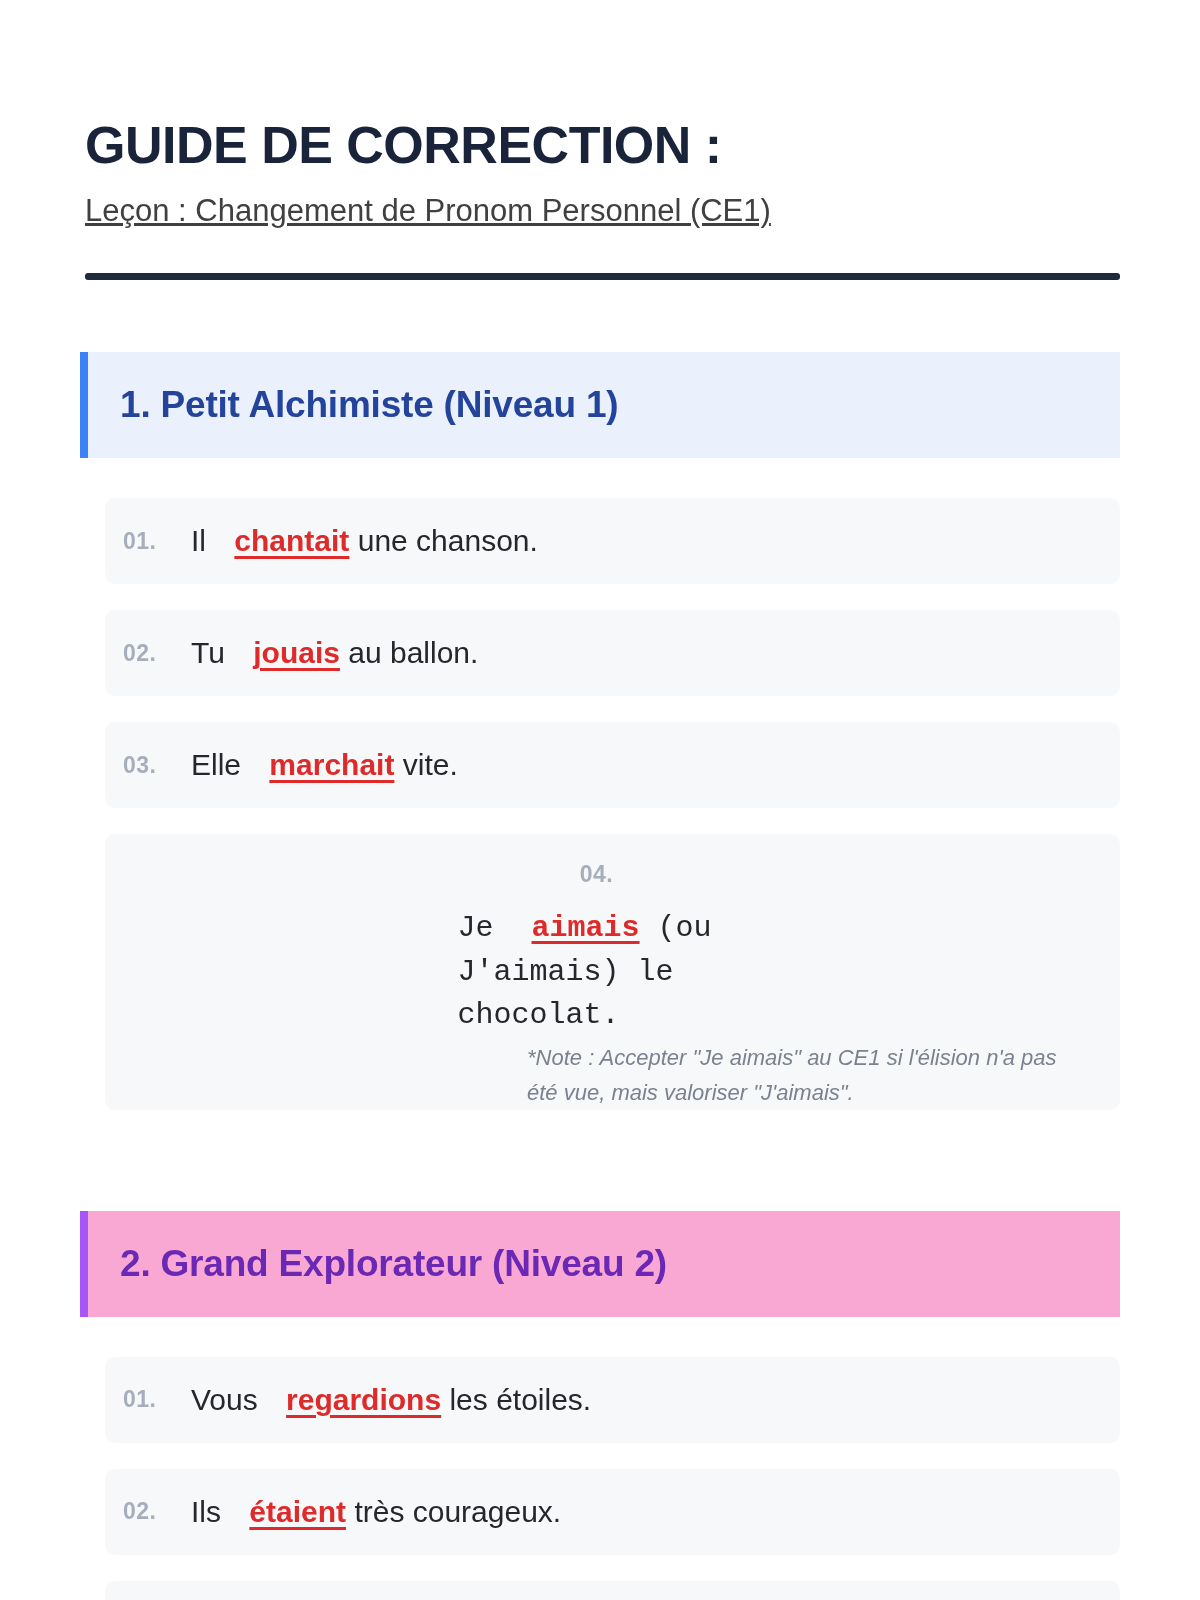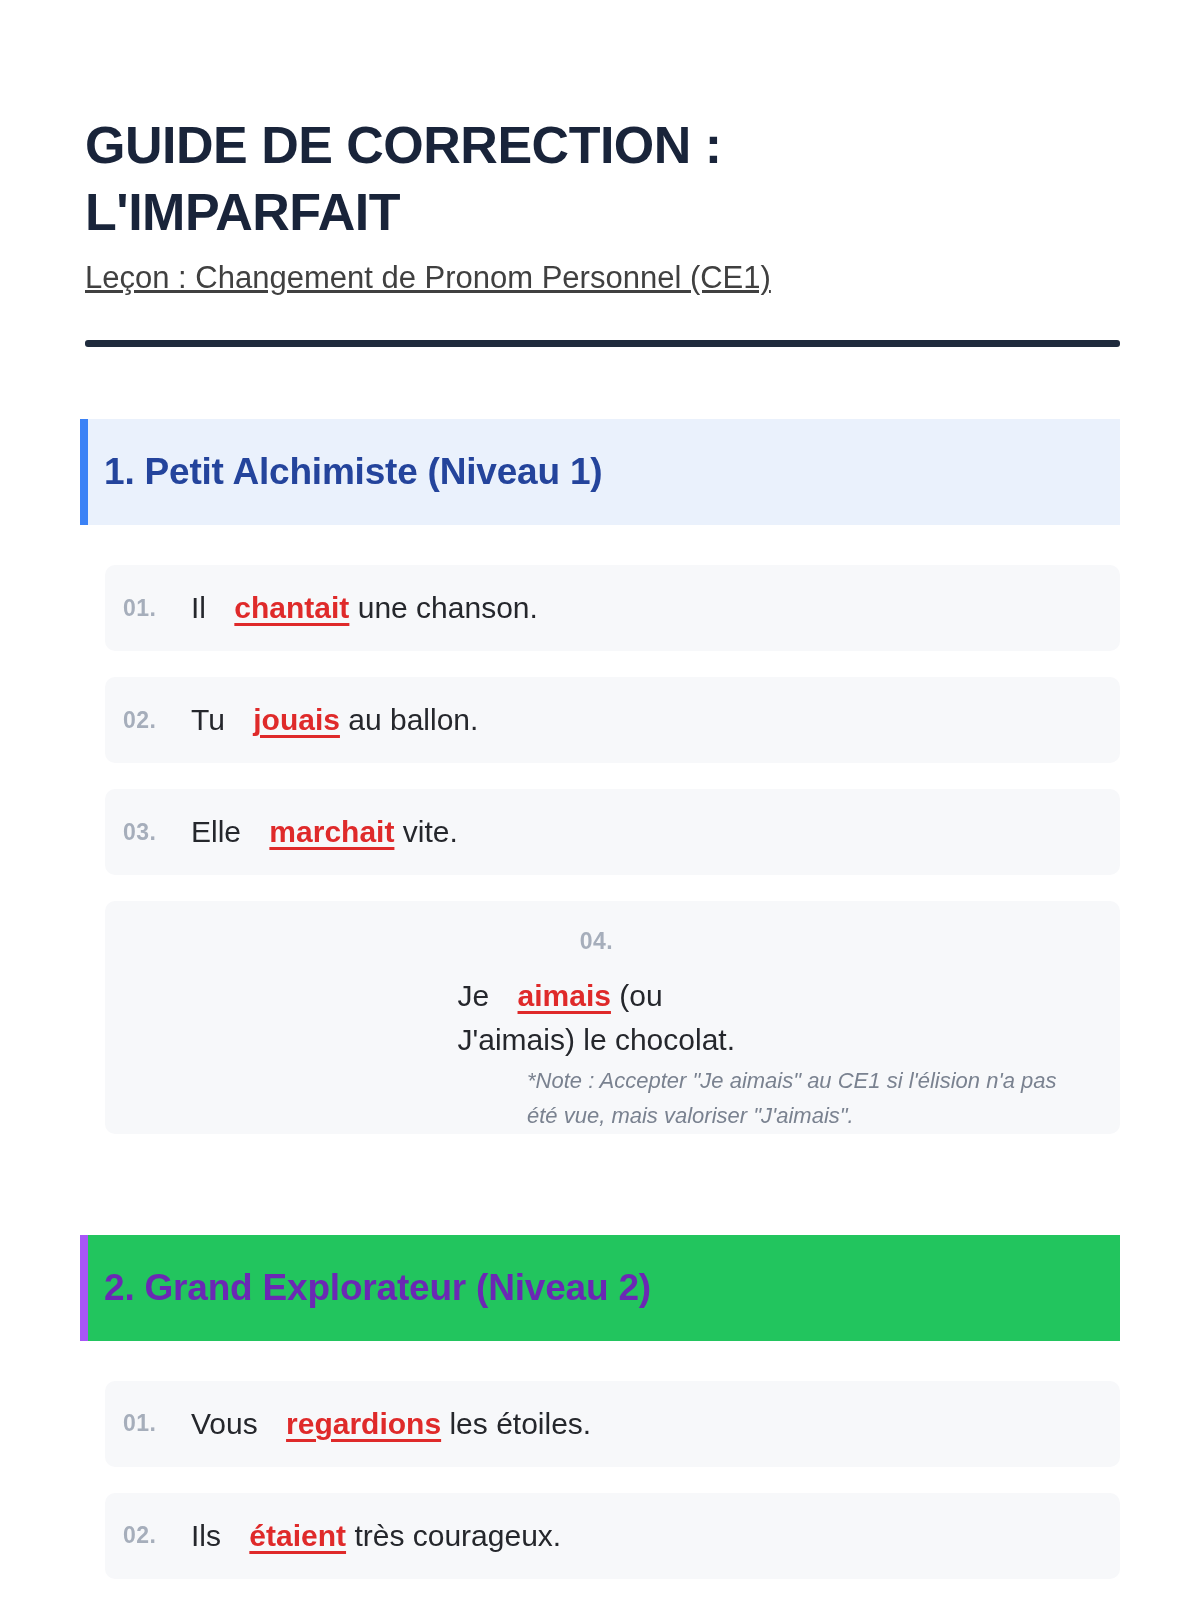--- a/index.html
+++ b/index.html
@@ -37,25 +37,25 @@
   }
   .section { margin-top: 72px; }
   .section--two { margin-top: 101px; }
   .section-header {
     margin-left: 80px;
     width: 1040px;
     height: 106px;
     box-sizing: border-box;
     display: flex;
     align-items: center;
-    padding-left: 16px;
+    padding-left: 32px;
     border-left: 8px solid transparent;
   }
   .section-header--blue   { background: #eaf1fc; border-left-color: #3b82f6; }
-  .section-header--purple { background: #22c55e; border-left-color: #a855f7; }
+  .section-header--purple { background: #f9a8d4; border-left-color: #a855f7; }
   .section-title {
     margin: 0;
     font-size: 37px;
     font-weight: 700;
     letter-spacing: -0.2px;
   }
   .section-header--blue   .section-title { color: #24449c; }
   .section-header--purple .section-title { color: #6b28b4; }
 
   .rows { margin: 40px 0 0 105px; width: 1015px; }
@@ -85,21 +85,21 @@
     letter-spacing: 0.5px;
   }
   .row--tall .num { padding-top: 5px; }
   .sentence {
     margin: 0;
     font-size: 30px;
     font-weight: 400;
     line-height: 1.45;
     color: #25272c;
   }
-  .row--tall .sentence { width: 300px; }
+  .row--tall .sentence { width: 300px; font-family: Liberation Mono, monospace; }
   .verb {
     color: #df2a2a;
     font-weight: 700;
     text-decoration: underline;
     text-decoration-thickness: 3px;
     text-underline-offset: 5px;
     margin-left: 20px;
   }
   .note {
     margin: 2px 0 0 auto;
@@ -111,21 +111,20 @@
   }
 </style>
 </head>
 <body>
 
 <div class="page">
 
   <header class="doc-header">
     <h1 class="doc-title">
         <span>GUIDE DE CORRECTION :</span>
-        <span>L'IMPARFAIT</span>
       </h1>
     <p class="doc-subtitle">Leçon : Changement de Pronom Personnel (CE1)</p>
   </header>
 
   <div class="divider"></div>
 
   <section class="section">
     <div class="section-header section-header--blue">
       <h2 class="section-title">1. Petit Alchimiste (Niveau 1)</h2>
     </div>

